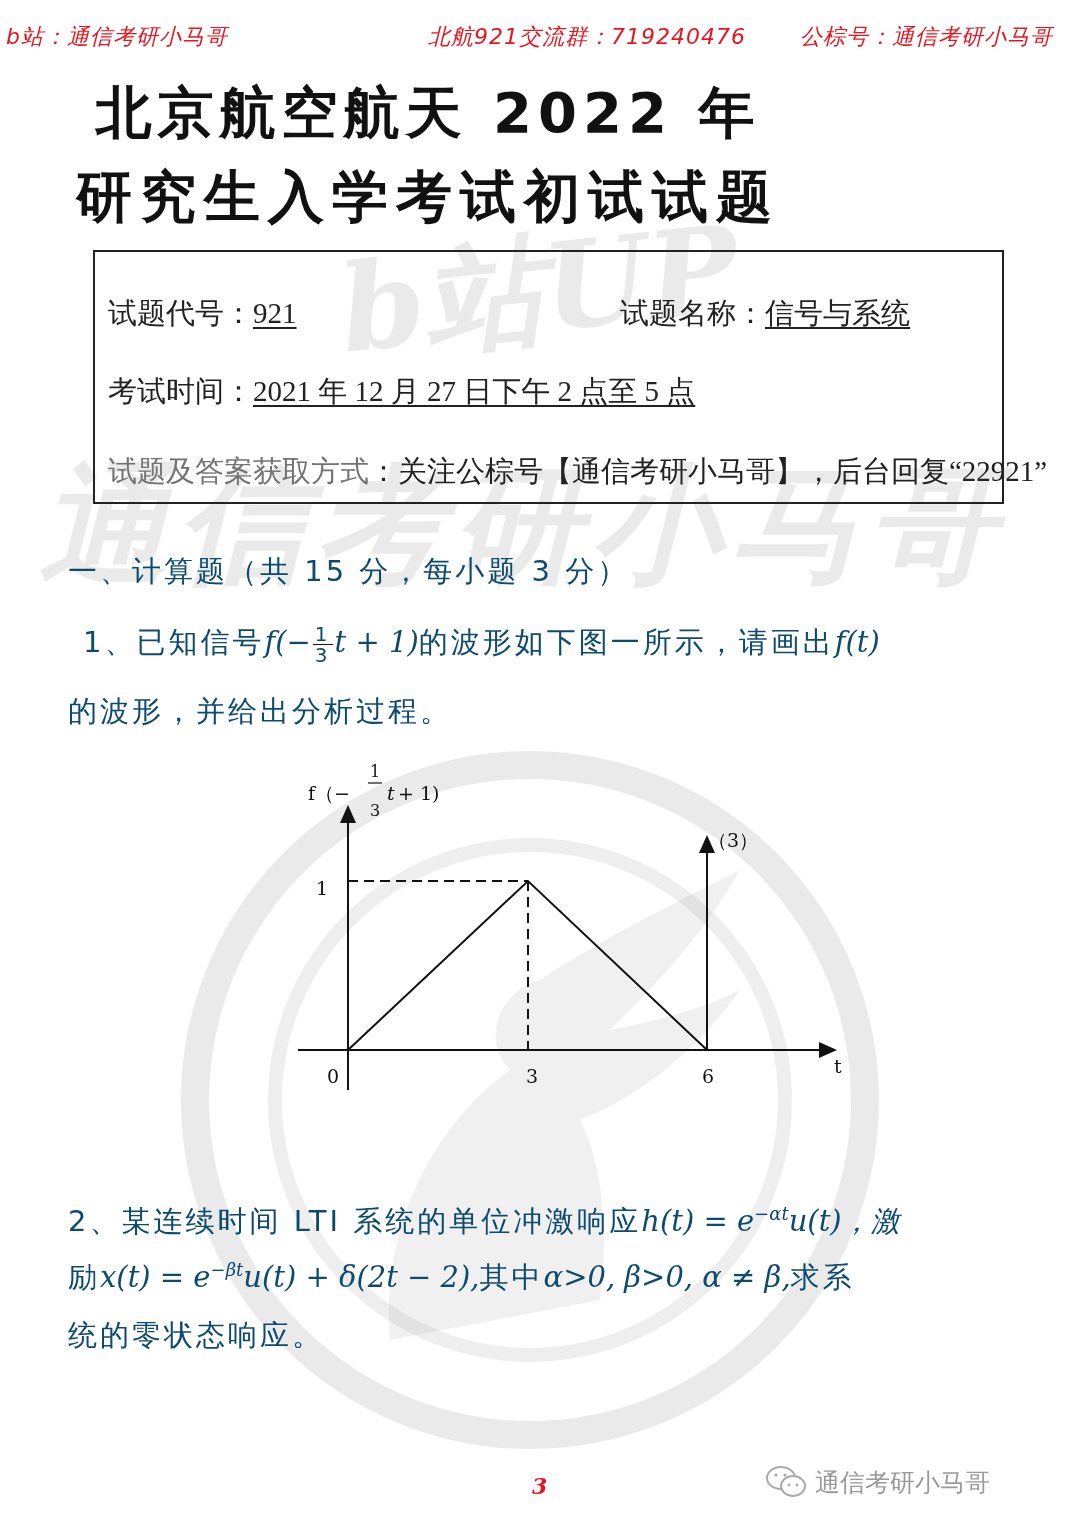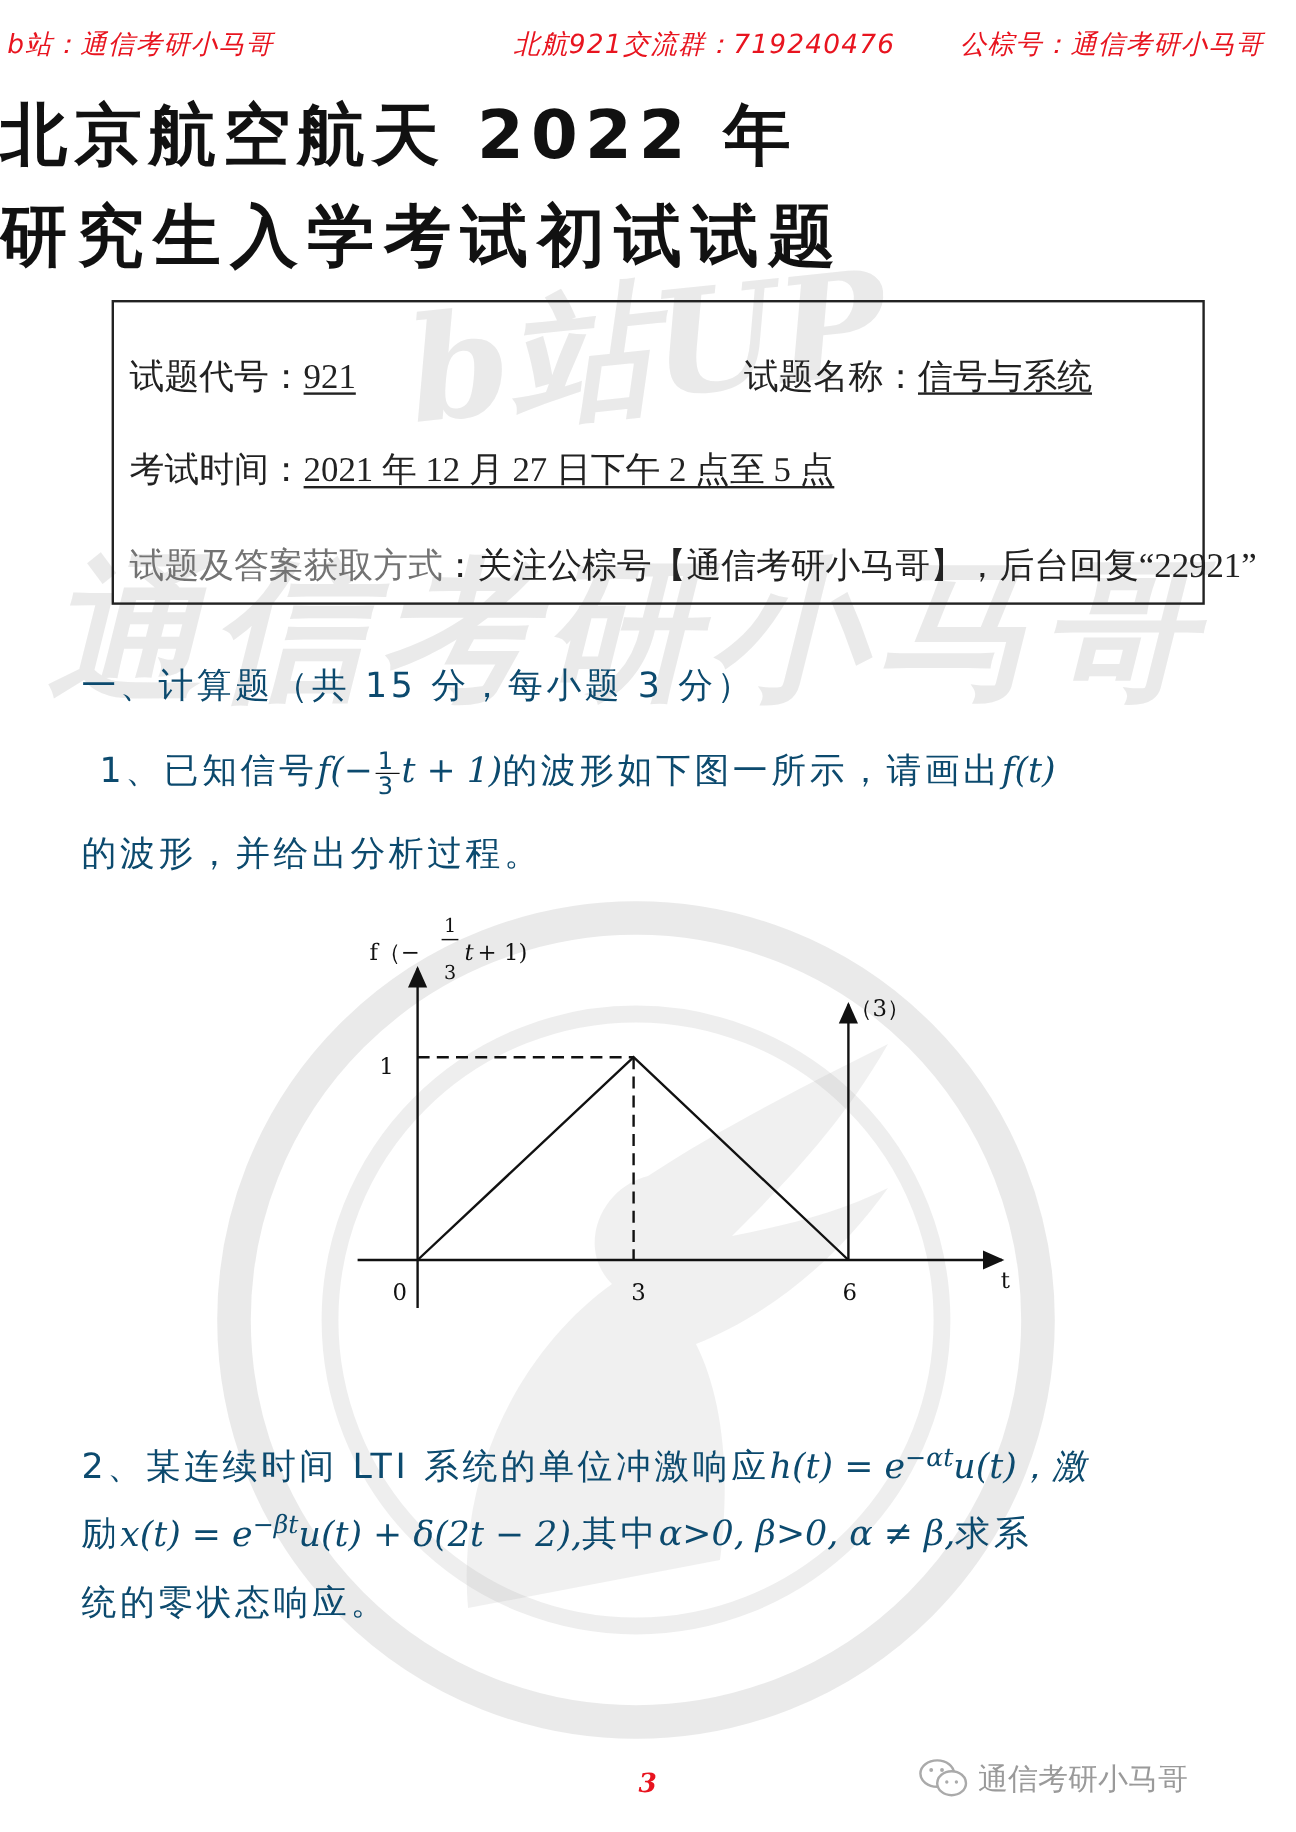--- a/index.html
+++ b/index.html
@@ -6,21 +6,21 @@
   body {
     width: 1080px; height: 1527px; background: #ffffff; position: relative; overflow: hidden;
     font-family: "DejaVu Serif", "Liberation Serif", serif; color: #111;
   }
   .abs { position: absolute; }
   .banner {
     top: 22px; font-family: "DejaVu Sans", sans-serif; font-size: 22px; font-weight: normal;
     color: #e8141f; font-style: italic; letter-spacing: 1px; white-space: nowrap;
   }
   .title {
-    left: 0; width: 856px; text-align: left; font-family: "DejaVu Sans", sans-serif;
+    left: 0; width: 856px; text-align: center; font-family: "DejaVu Sans", sans-serif;
     font-weight: bold; font-size: 56px; color: #111; letter-spacing: 6px;
   }
   .wm-big {
     font-family: "DejaVu Serif", serif; font-weight: bold; color: rgba(160,160,160,0.22);
     white-space: nowrap; pointer-events: none;
   }
   .infobox {
     left: 93px; top: 250px; width: 911px; height: 254px; border: 2px solid #222; box-sizing: border-box;
   }
   .info-text {
@@ -28,21 +28,21 @@
   }
   .u { text-decoration: underline; text-underline-offset: 4px; }
   .red { color: #737373; }
   .q-text {
     font-family: "DejaVu Sans", sans-serif; font-size: 29px; color: #0c4a6e; letter-spacing: 3px; white-space: nowrap;
   }
   .math { font-family: "DejaVu Serif", serif; font-style: italic; letter-spacing: 0; }
   .frac { display: inline-block; vertical-align: middle; text-align: center; font-style: normal; font-size: 20px; line-height: 20px; margin: 0 2px; }
   .frac .num { display: block; border-bottom: 1.5px solid #111; padding: 0 2px; }
   .frac .den { display: block; }
-  sup { font-size: 21px; }
+  sup { font-size: 18px; }
   .pageno { font-family: "DejaVu Serif", serif; font-style: italic; color: #e8141f; font-size: 22px; font-weight: bold; }
   .wechat { font-family: "DejaVu Sans", sans-serif; font-size: 25px; color: #9a9a9a; white-space: nowrap; }
 </style>
 </head>
 <body>
 
 <div class="abs wm-big" style="left:340px; top:210px; font-size:120px; transform:rotate(-6deg); font-style:italic;">b站UP</div>
 <div class="abs wm-big" style="left:40px; top:440px; font-size:128px; letter-spacing:10px; font-style:italic;">通信考研小马哥</div>
 
 <svg class="abs" style="left:180px; top:740px;" width="700" height="720" viewBox="0 0 700 720">

